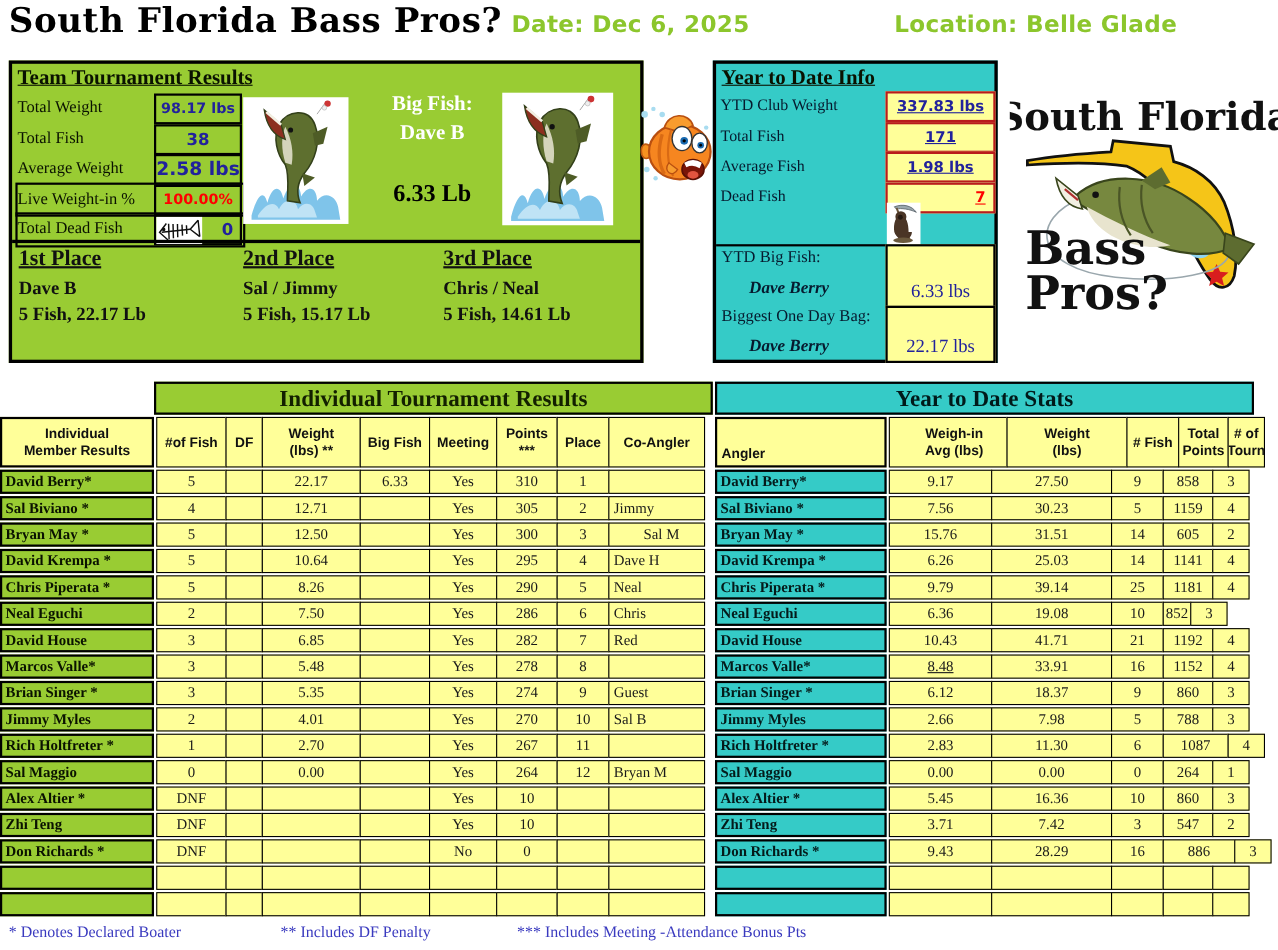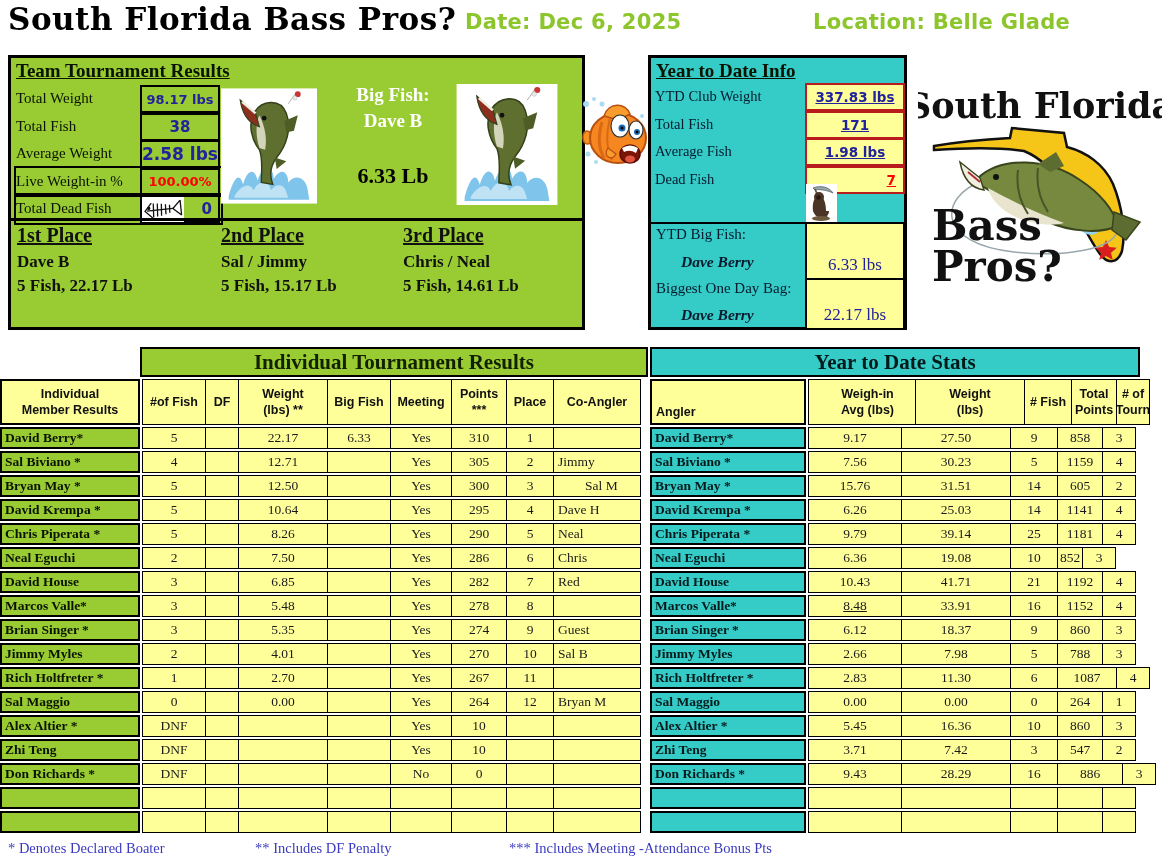--- a/index.html
+++ b/index.html
@@ -92,21 +92,21 @@
          display:flex;align-items:center;justify-content:center;overflow:hidden;white-space:nowrap;
          margin-left:-1px;}
   .hcell{height:46px;font:bold 12.5px "Liberation Sans",sans-serif;line-height:1.3;
          text-align:center;white-space:pre-line;}
   .dcell{font:13.5px "Liberation Serif",serif;color:#1a1a1a;}
   .firstd{margin-left:2px;}
   .dcell.left{justify-content:flex-start;padding-left:4px;}
 
   
   .fn{position:absolute;top:840px;font:14.5px "Liberation Serif",serif;color:#3A3ABF;white-space:nowrap;}
-  .fn1{left:8px;}.fn2{left:255px;}.fn3{left:470px;margin-left:39px;}
+  .fn1{left:8px;}.fn2{left:255px;}.fn3{left:470px;}
 </style>
 </head>
 <body>
 
 <div class="abs page-title">South Florida Bass Pros?</div>
 <div class="abs hdr-green hdr-date">Date: Dec 6, 2025</div>
 <div class="abs hdr-green hdr-loc">Location: Belle Glade</div>
 
 <div class="abs team-box">
   <div class="box-title">Team Tournament Results</div>

